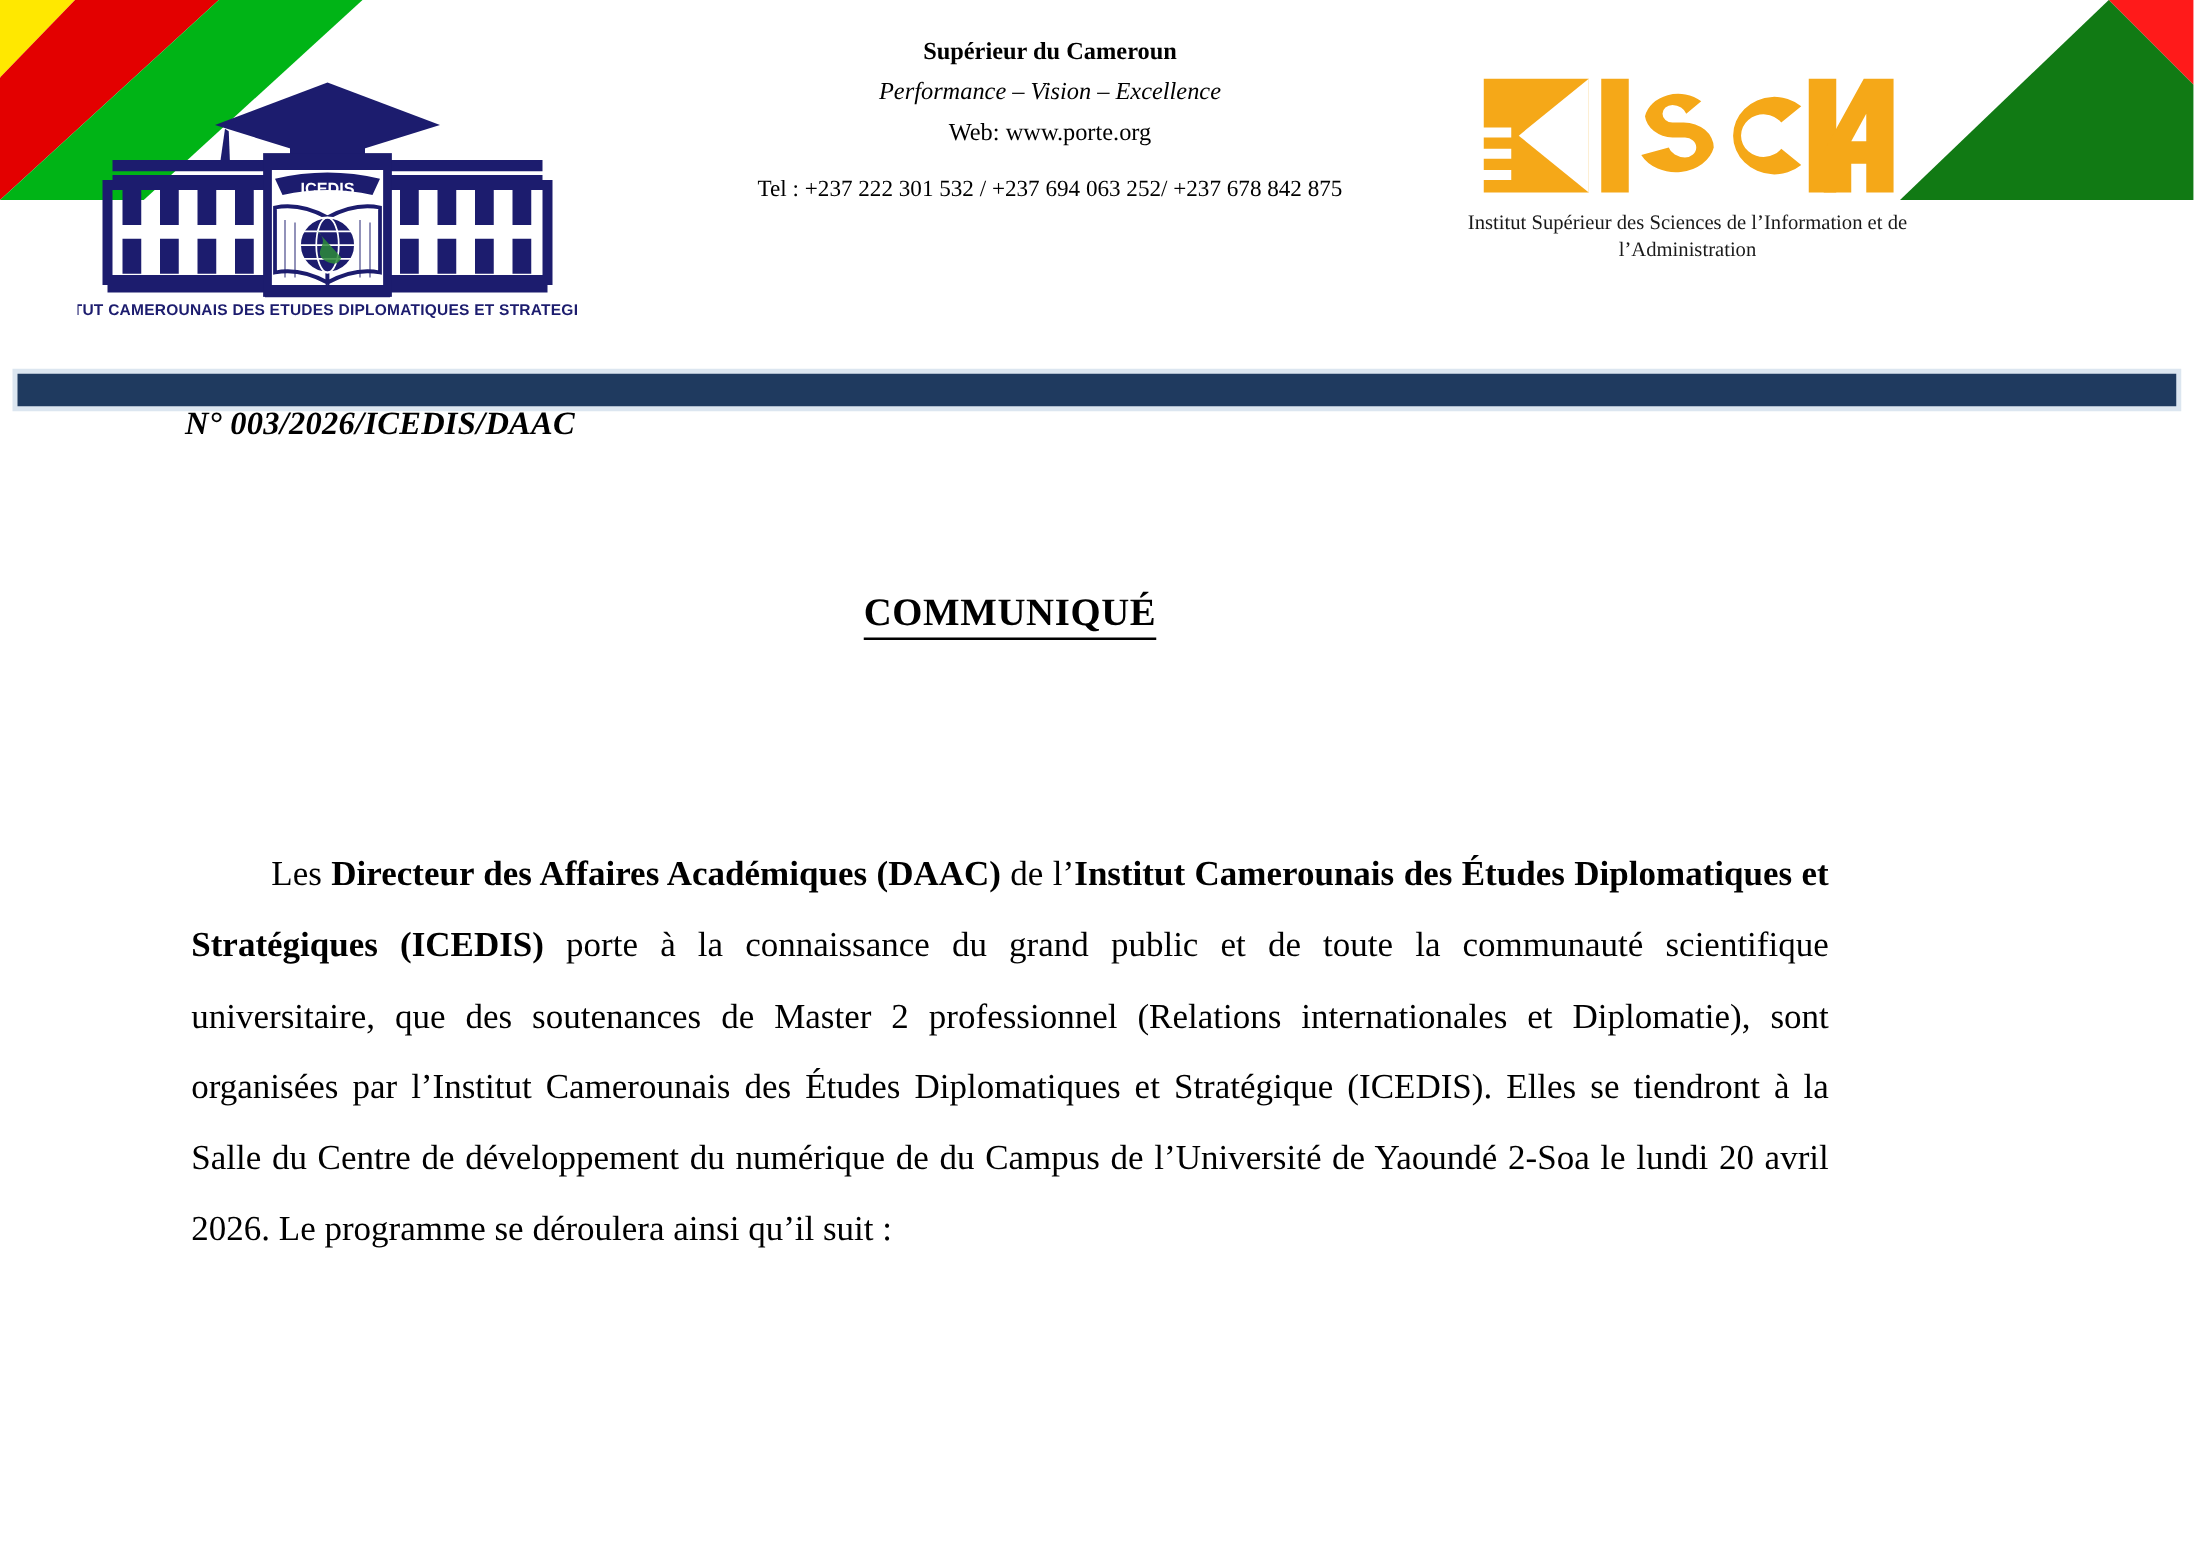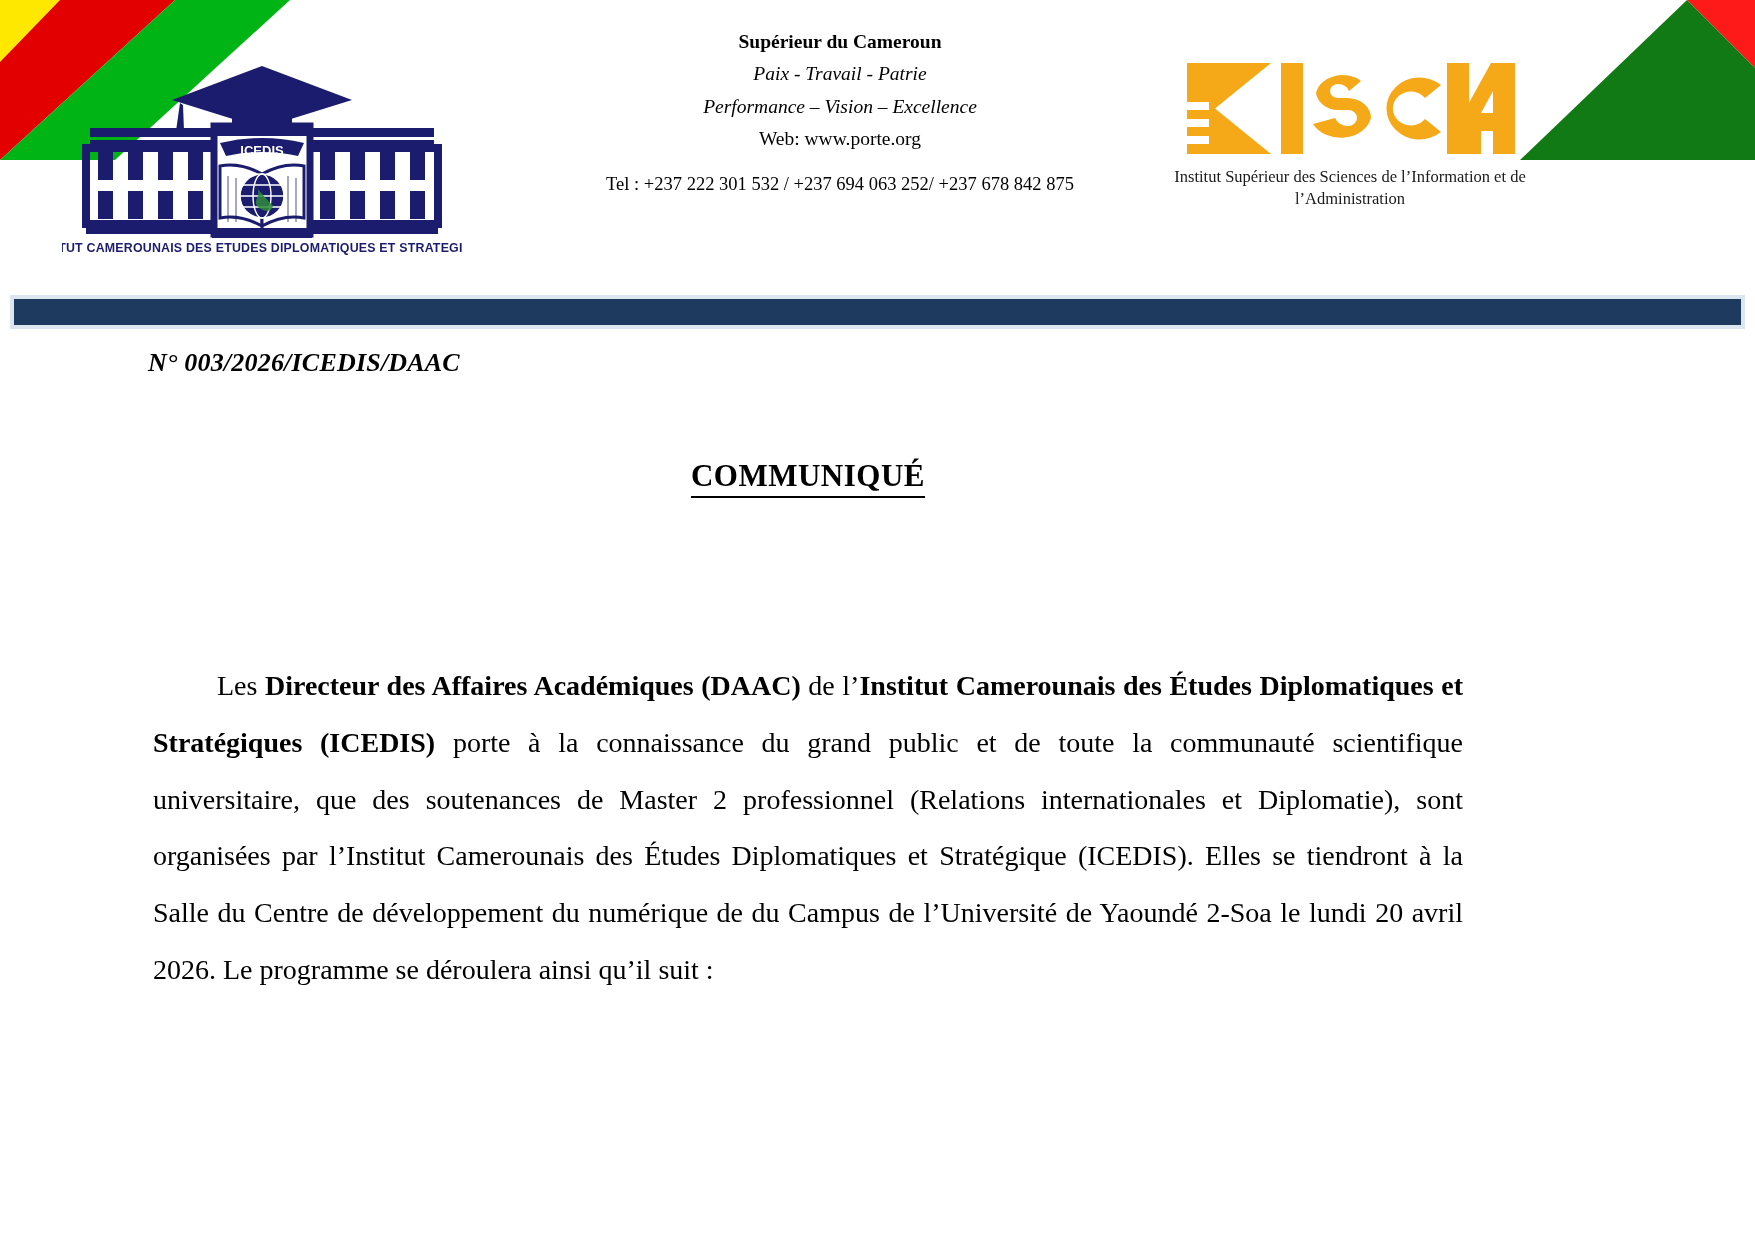--- a/index.html
+++ b/index.html
@@ -96,33 +96,33 @@
   .divider-bar {
     width: 100%;
     height: 100%;
     background: #1f3a5f;
   }
 
   
   .doc-body {
     position: absolute;
     left: 0;
-    top: 348px;
+    top: 324px;
     width: 1616px;
   }
   .ref-number {
     margin-left: 148px;
     font-weight: bold;
     font-style: italic;
     font-size: 26px;
     letter-spacing: .2px;
   }
   .title-block {
     text-align: center;
-    margin-top: 80px;
+    margin-top: 118px;
   }
   .doc-title {
     display: inline-block;
     font-weight: bold;
     font-size: 31px;
     letter-spacing: .5px;
     border-bottom: 2.5px solid #000;
     padding-bottom: 2px;
   }
   .paragraph {
@@ -220,21 +220,20 @@
 
       <g>
         <rect x="18" y="190" width="364" height="18" fill="#ffffff"></rect>
         <text x="200" y="204" font-family="'Liberation Sans', sans-serif" font-size="12.4" font-weight="bold" fill="#1c1c6e" text-anchor="middle" letter-spacing="0.2">INSTITUT CAMEROUNAIS DES ETUDES DIPLOMATIQUES ET STRATEGIQUES</text>
       </g>
     </svg>
   </div>
 
   <div class="header-center">
     <p class="hc-line hc-bold">Supérieur du Cameroun</p>
-    <p class="hc-line hc-italic">Paix - Travail - Patrie</p>
     <p class="hc-line hc-italic">Performance – Vision – Excellence</p>
     <p class="hc-line">Web: www.porte.org</p>
     <p class="hc-line tel">Tel : +237 222 301 532 / +237 694 063 252/ +237 678 842 875</p>
   </div>
 
   <div class="logo-iscia">
     <svg class="iscia-mark" width="330" height="95" viewBox="0 0 330 95">
       <g fill="#f5a818">
 
         <path d="M2 2 h84 v91 h-84 v-10 h22 v-8 h-22 v-9 h22 v-8 h-22 v-9 h22 v-8 h-22 z"></path>

